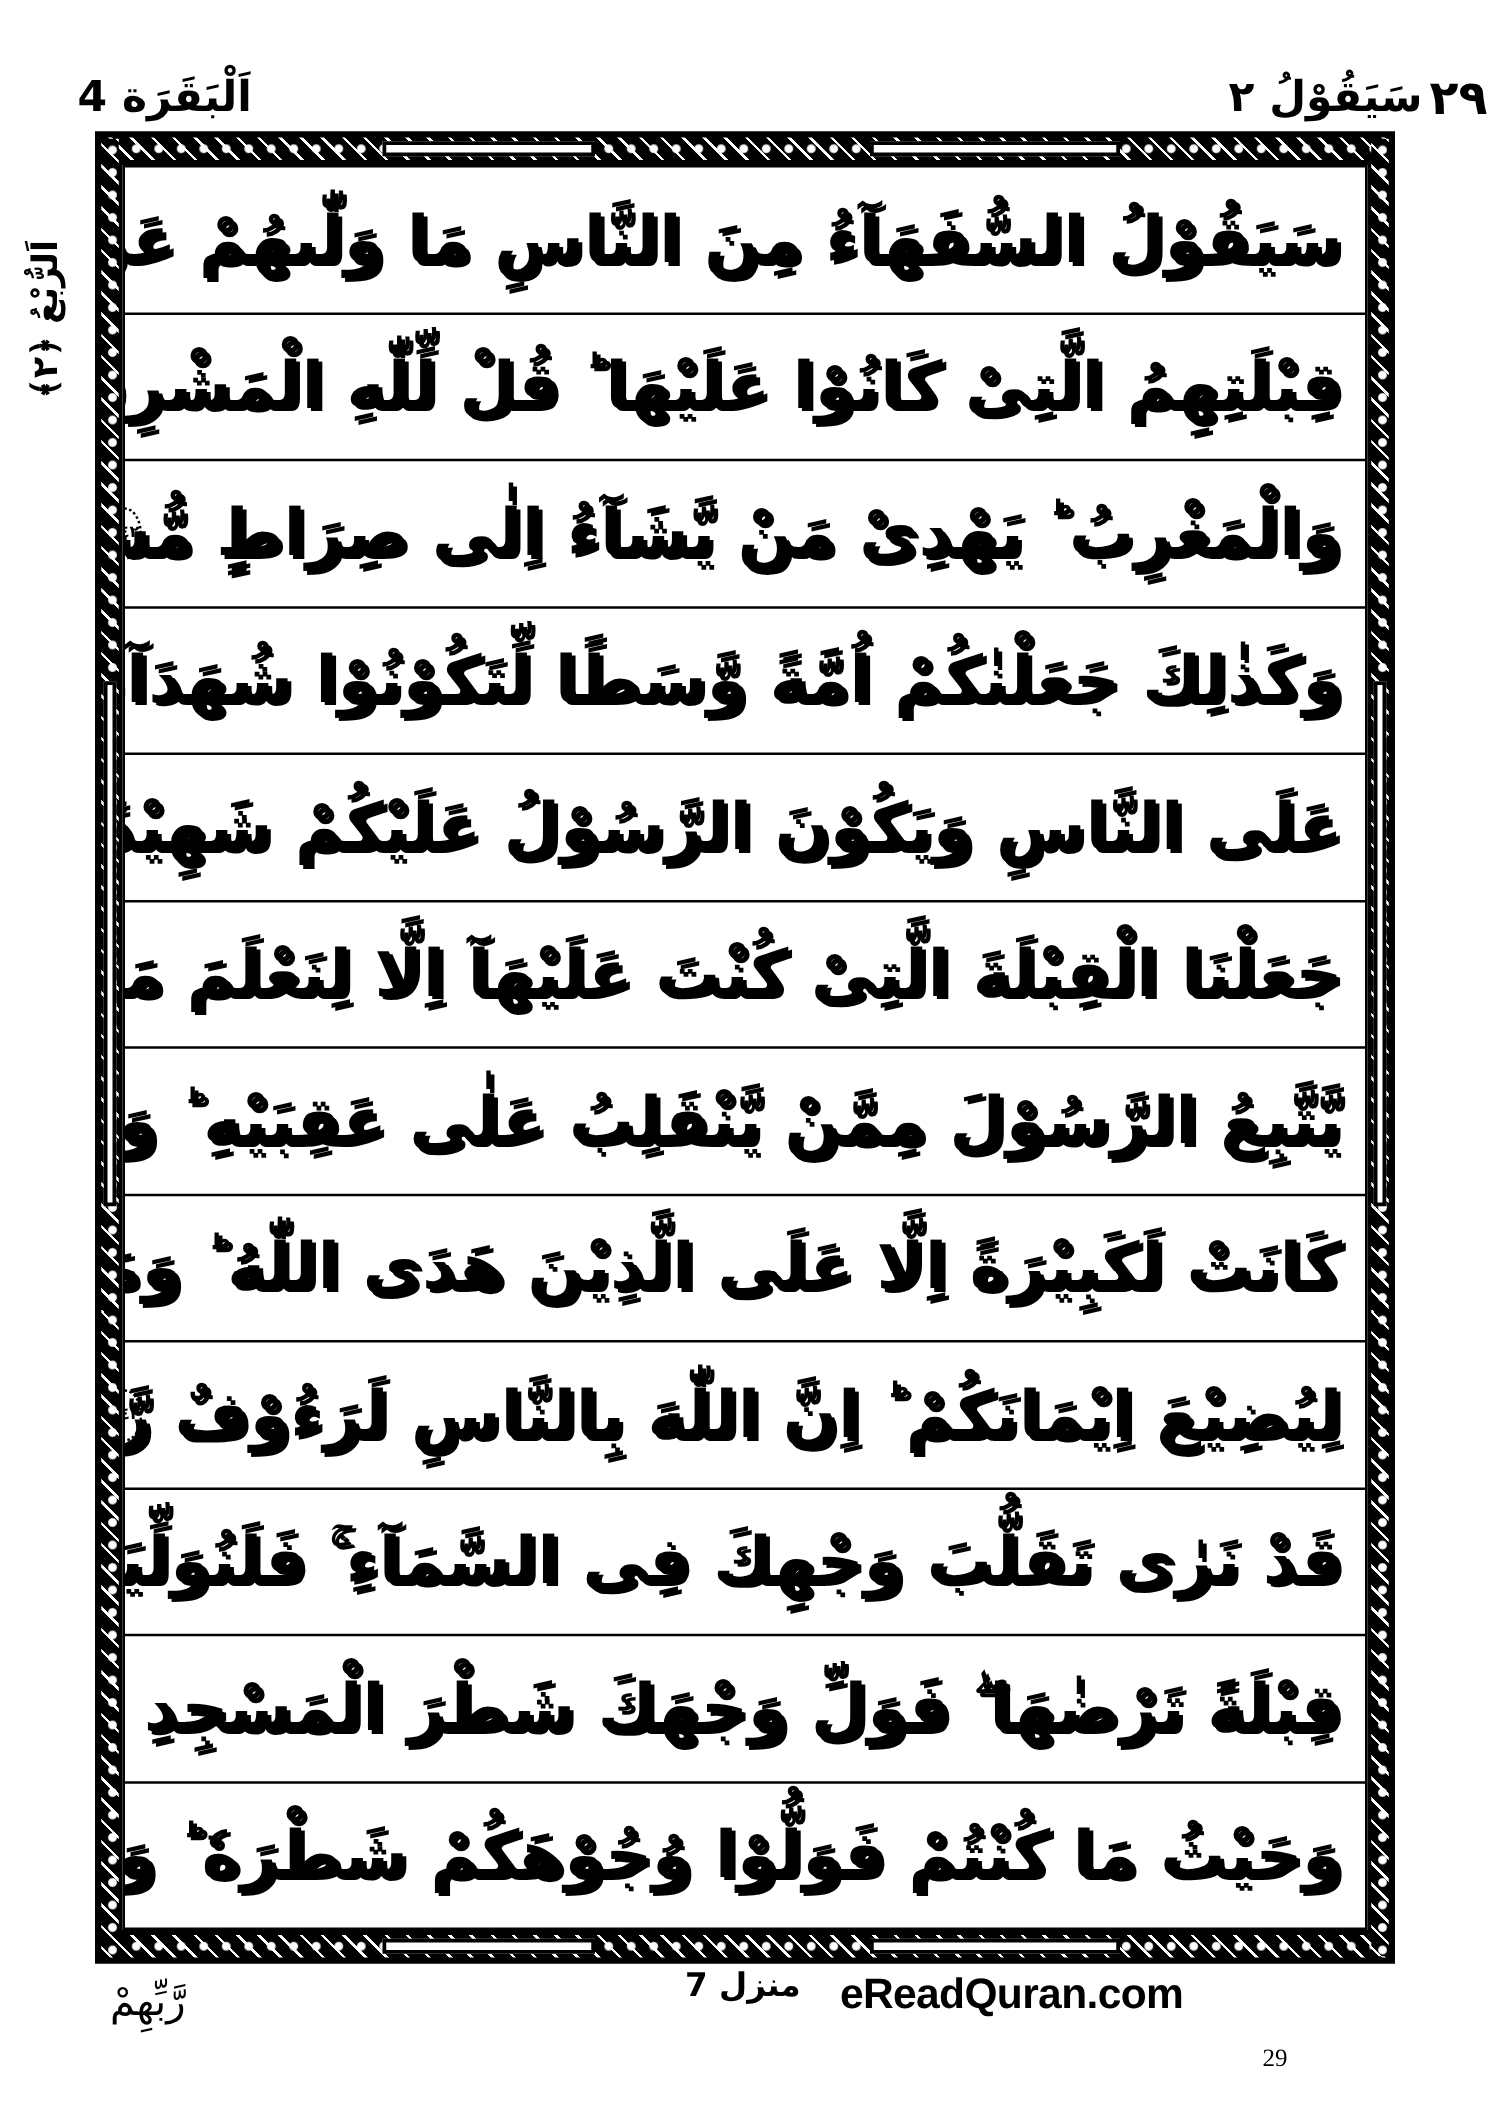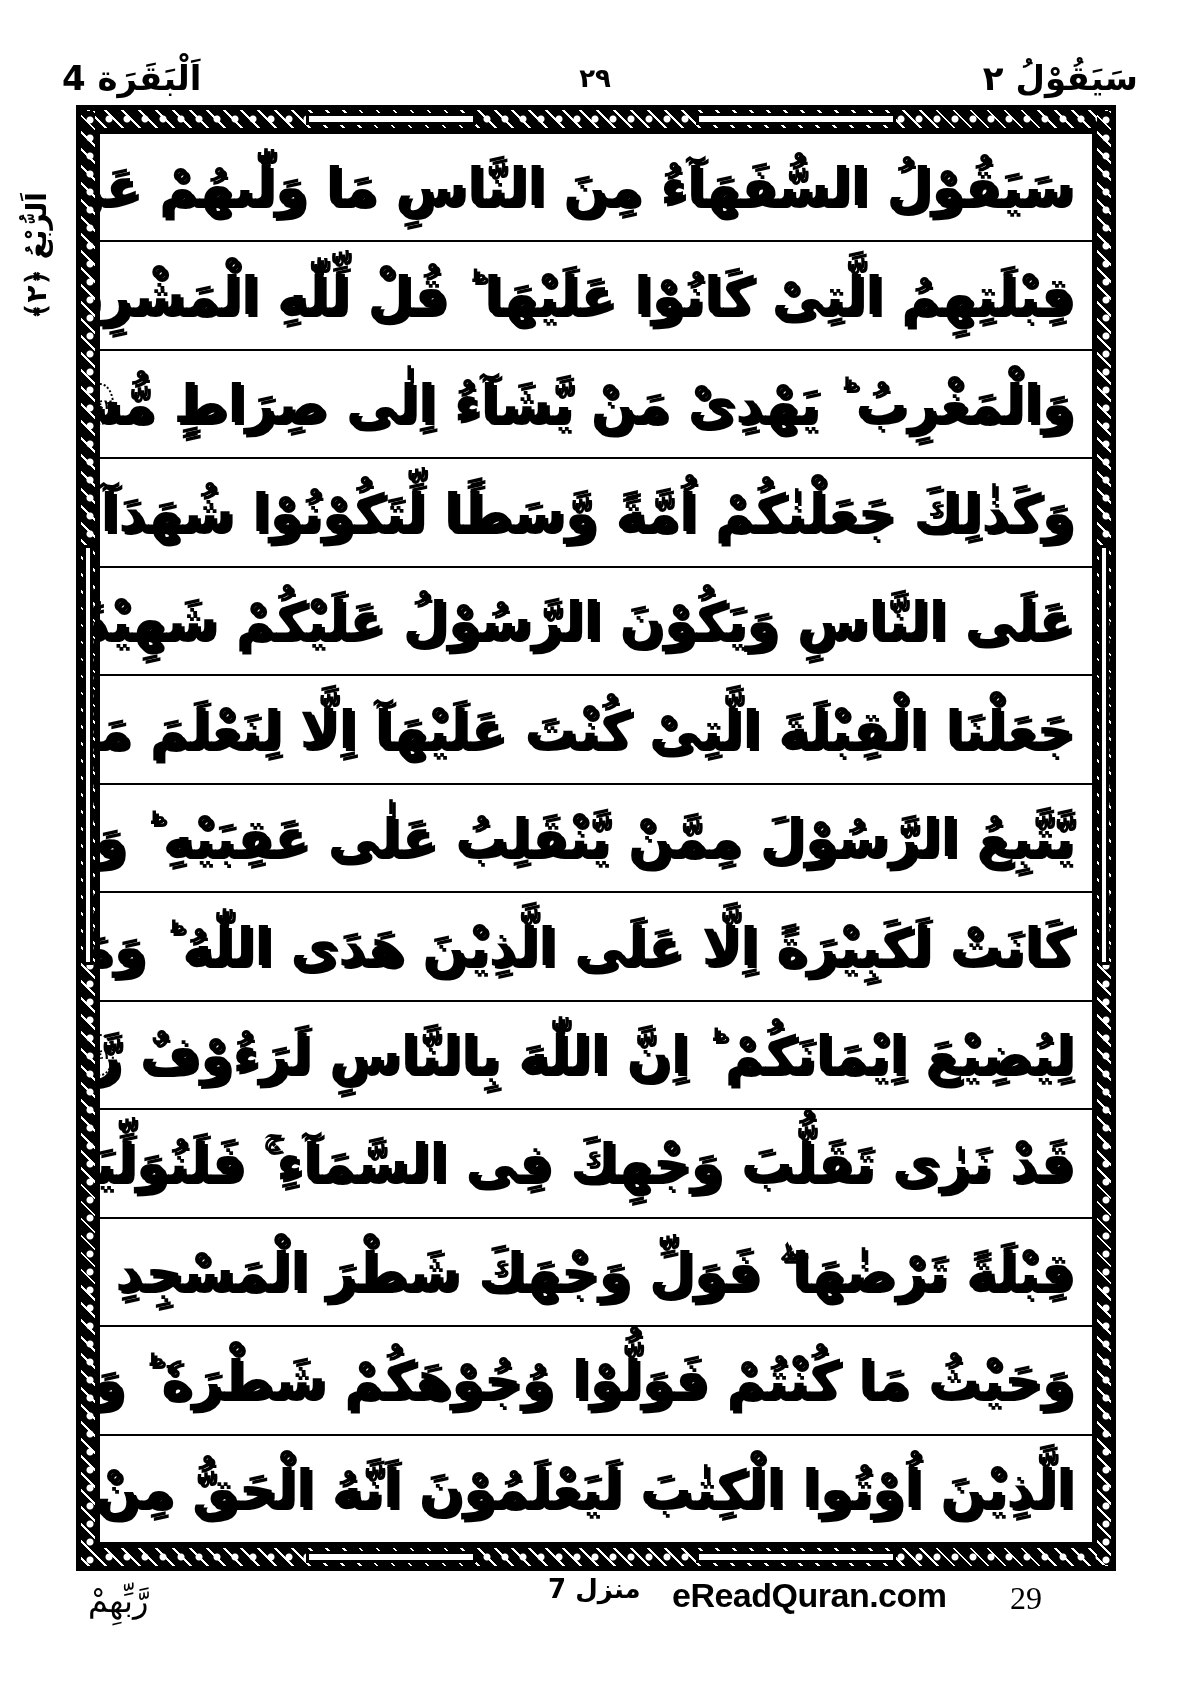--- a/index.html
+++ b/index.html
@@ -4,21 +4,21 @@
 <style>
   html, body { margin: 0; padding: 0; }
   body {
     width: 1190px; height: 1684px; background: #ffffff; position: relative;
     overflow: hidden; color: #000;
     font-family: "DejaVu Sans", sans-serif;
   }
   .hdr { position: absolute; top: 52px; font-size: 34px; line-height: 52px; font-weight: bold; direction: rtl; white-space: nowrap; }
   .hdr-left { left: 62px; }
   .hdr-right { right: 52px; text-align: center; }
-  .hdr-center { left: 0; right: 0; text-align: center; font-size: 26px; }
+  .hdr-center { left: 0; right: 0; font-size: 38px; }
 
   .side-note {
     position: absolute; left: 8px; top: 130px; width: 56px; height: 250px;
     display: flex; align-items: center; justify-content: center;
   }
   .side-note span {
     display: inline-block; transform: rotate(-90deg); white-space: nowrap;
     font-size: 28px; font-weight: bold; direction: rtl;
   }
 
@@ -60,21 +60,21 @@
     display: inline-flex; align-items: center; justify-content: center;
     width: 38px; height: 38px; border-radius: 50%;
     border: 2px dotted #000; font-size: 13px; font-weight: bold;
     margin: 0 4px; text-shadow: none; vertical-align: middle;
   }
 
   .footer { position: absolute; top: 1582px; white-space: nowrap; }
   .ft-catch { left: 88px; font-size: 32px; font-weight: normal; direction: rtl; }
   .ft-manzil { left: 548px; top: 1574px; font-size: 26px; font-weight: bold; direction: rtl; }
   .ft-site { left: 660px; top: 1576px; font-family: "Liberation Sans", sans-serif; font-size: 34px; font-weight: bold; letter-spacing: -0.5px; margin-left: 12px; }
-  .ft-page { left: 1010px; top: 1580px; font-family: "Liberation Serif", serif; font-size: 32px; }
+  .ft-page { left: 1010px; top: 1636px; font-family: "Liberation Serif", serif; font-size: 20px; }
 </style>
 </head>
 <body>
 
 <div class="hdr hdr-left">اَلْبَقَرَة 4</div>
 <div class="hdr hdr-center">٢٩</div>
 <div class="hdr hdr-right">سَيَقُوْلُ ٢</div>
 
 <div class="side-note">
   <span>اَلرُّبْعُ ﴿٢﴾</span>
@@ -124,22 +124,19 @@
       </div>
     <div class="row">
         <span class="row-text">قَدْ نَرٰى تَقَلُّبَ وَجْهِكَ فِى السَّمَآءِ ۚ فَلَنُوَلِّيَنَّكَ</span>
       </div>
     <div class="row">
         <span class="row-text">قِبْلَةً تَرْضٰهَا ۖ فَوَلِّ وَجْهَكَ شَطْرَ الْمَسْجِدِ الْحَرَامِ ؕ</span>
       </div>
     <div class="row">
         <span class="row-text">وَحَيْثُ مَا كُنْتُمْ فَوَلُّوْا وُجُوْهَكُمْ شَطْرَهٗ ؕ وَاِنَّ</span>
       </div>
-    <div class="row">
-        <span class="row-text">الَّذِيْنَ اُوْتُوا الْكِتٰبَ لَيَعْلَمُوْنَ اَنَّهُ الْحَقُّ مِنْ</span>
-      </div>
   </div>
 </div>
 
 <div class="footer ft-catch">رَّبِّهِمْ</div>
 <div class="footer ft-manzil">منزل 7</div>
 <div class="footer ft-site">eReadQuran.com</div>
 <div class="footer ft-page">29</div>
 
 </body></html>

